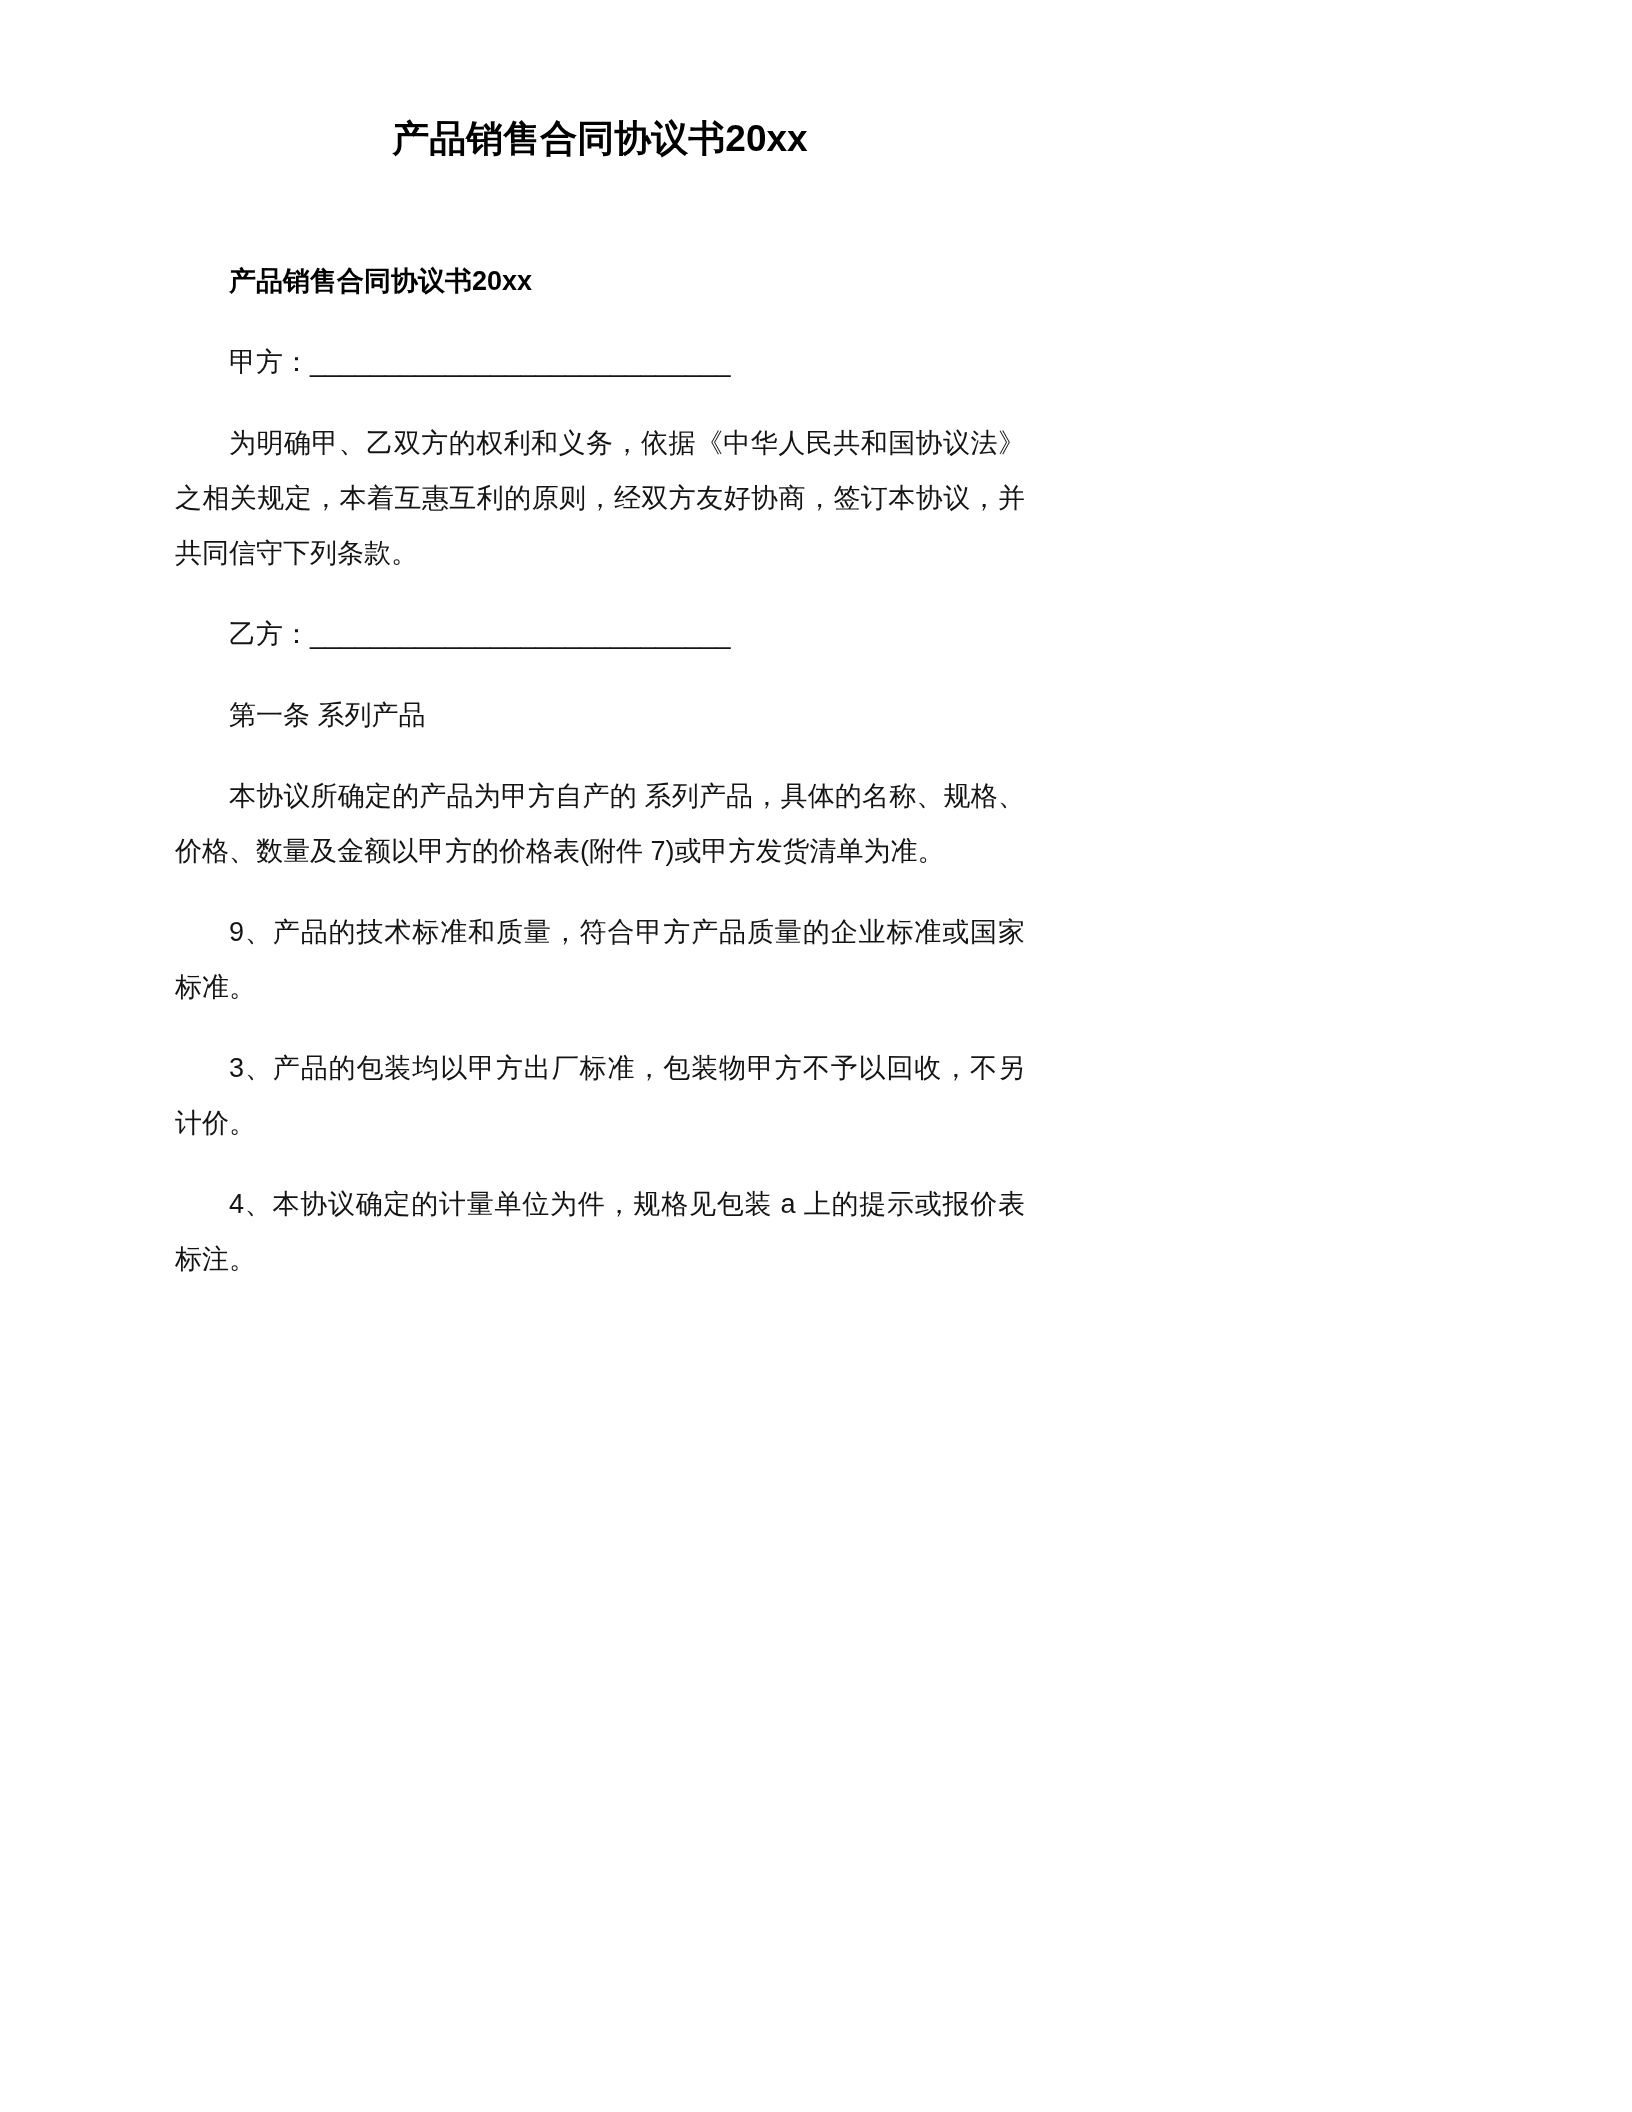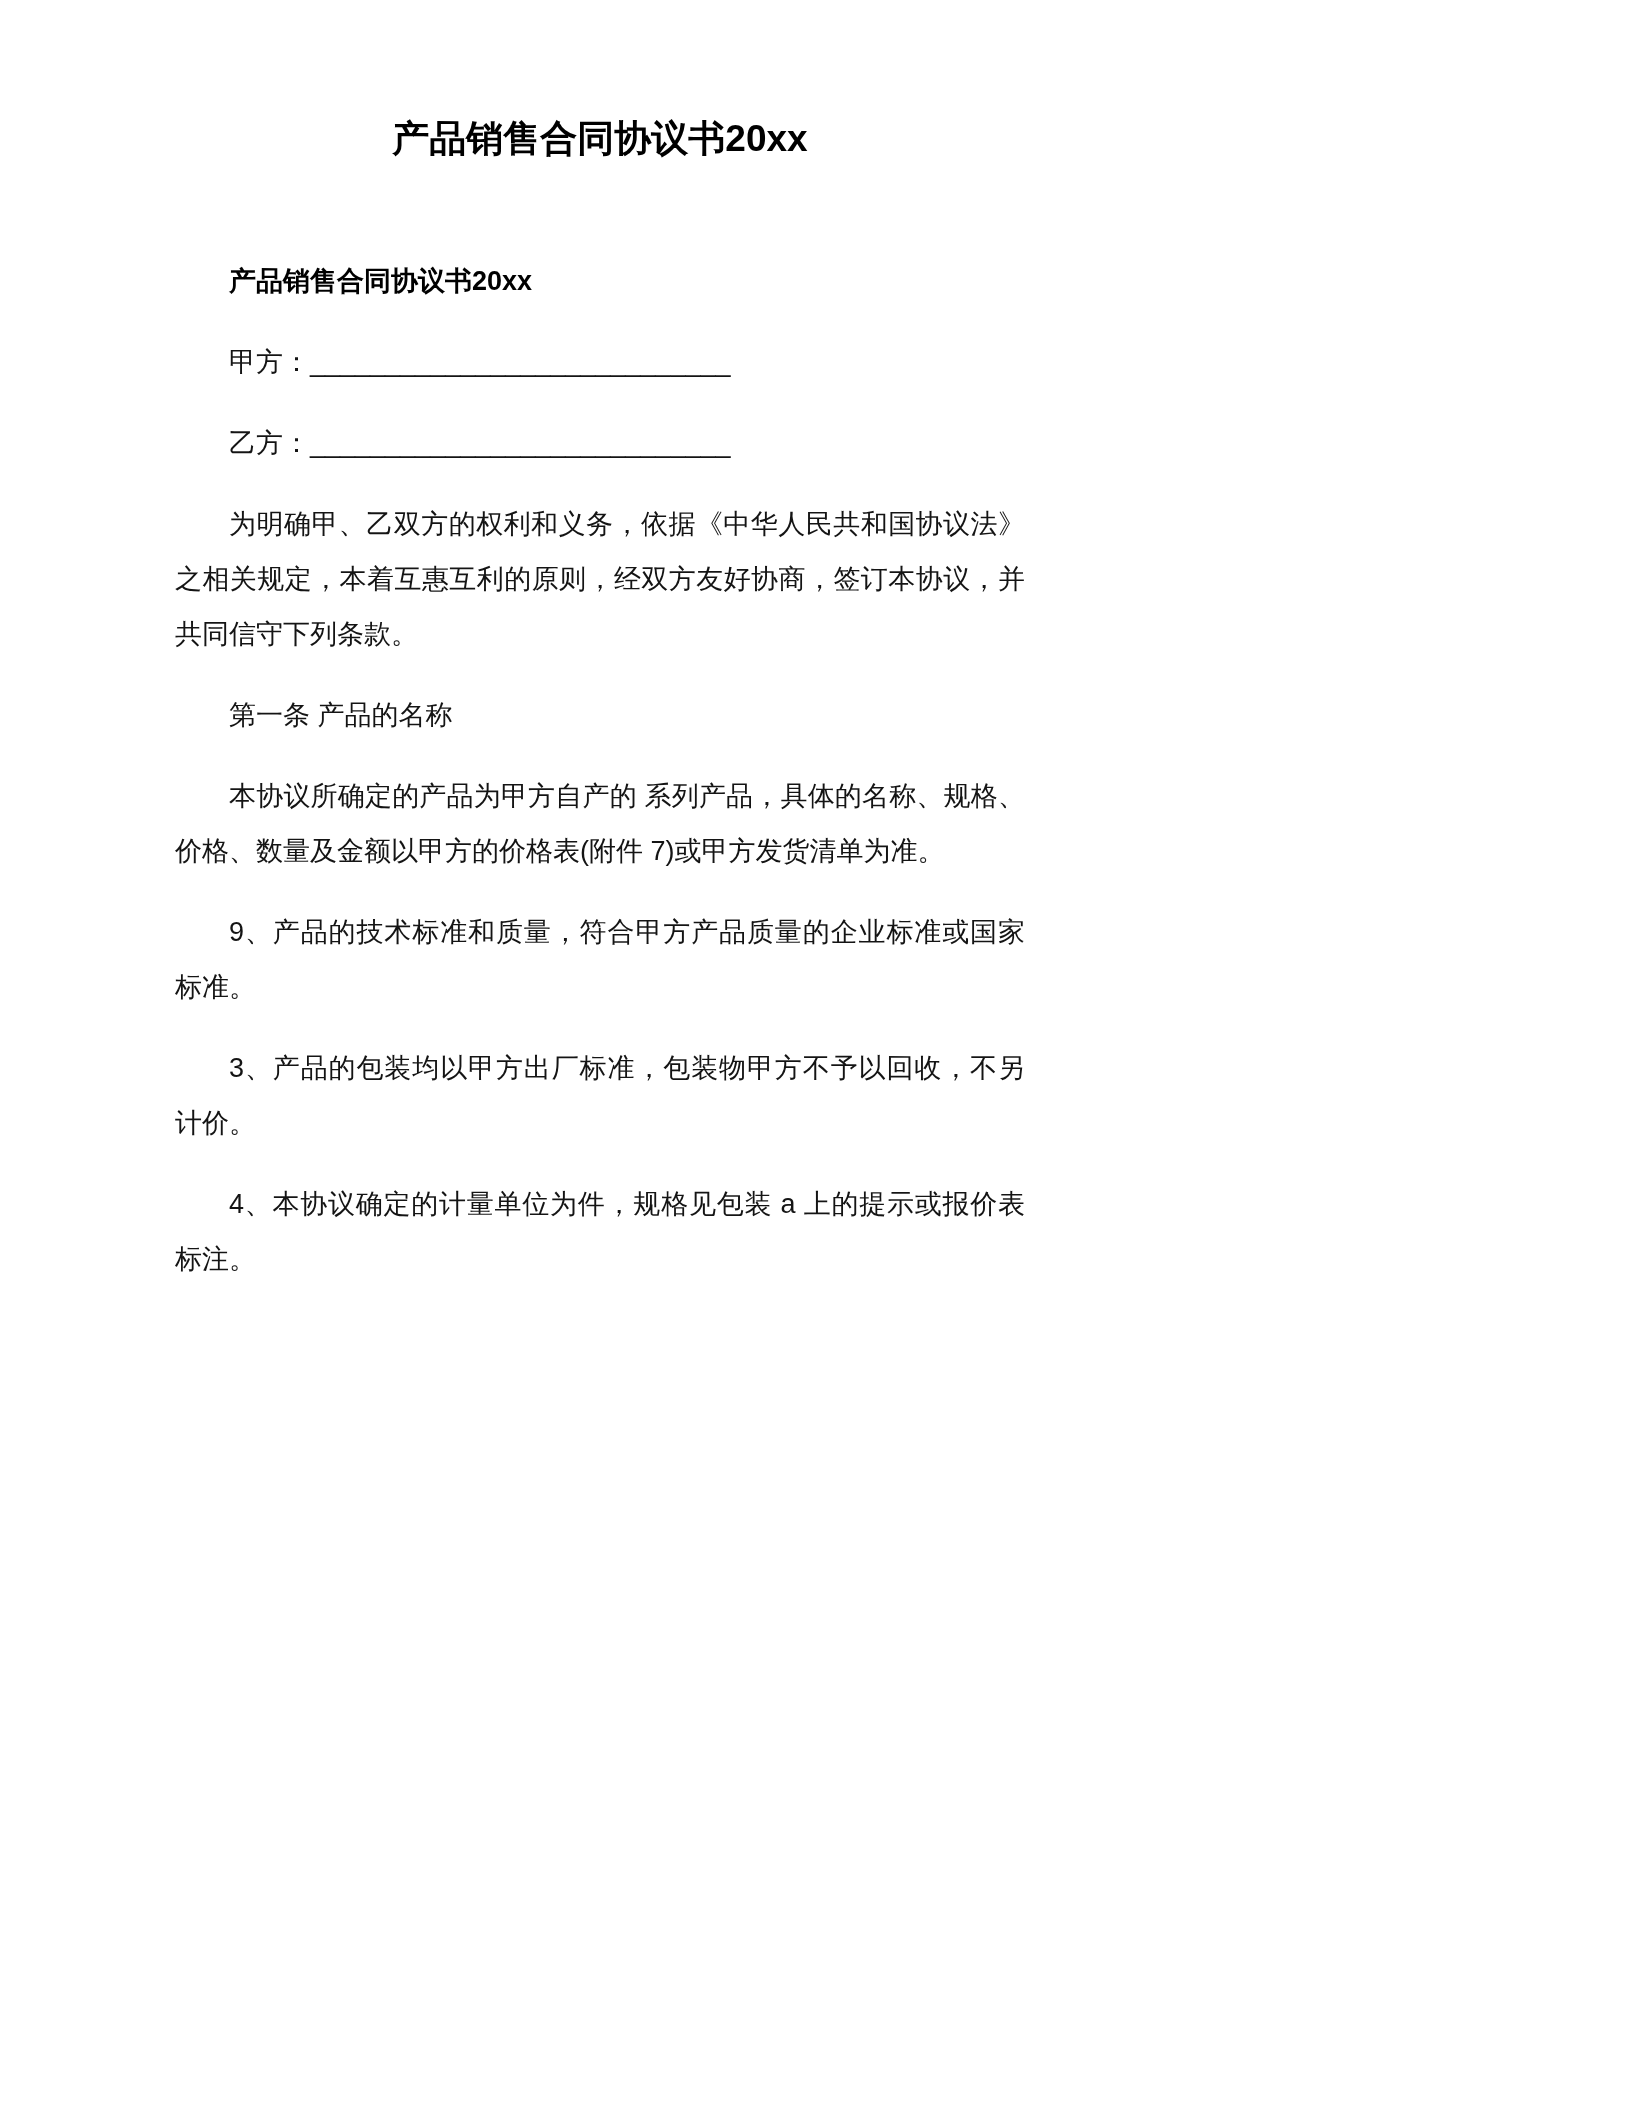--- a/index.html
+++ b/index.html
@@ -47,25 +47,25 @@
 
 <div class="page">
   <div class="content">
 
     <h1 class="doc-title">产品销售合同协议书20xx</h1>
 
     <p class="para bold">产品销售合同协议书20xx</p>
 
     <p class="para">甲方：____________________________</p>
 
+    <p class="para">为明确甲、乙双方的权利和义务，依据《中华人民共和国协议法》之相关规定，本着互惠互利的原则，经双方友好协商，签订本协议，并共同信守下列条款。</p>
+
     <p class="para">乙方：____________________________</p>
 
-    <p class="para">为明确甲、乙双方的权利和义务，依据《中华人民共和国协议法》之相关规定，本着互惠互利的原则，经双方友好协商，签订本协议，并共同信守下列条款。</p>
-
-    <p class="para">第一条 产品的名称</p>
+    <p class="para">第一条 系列产品</p>
 
 
     <p class="para">本协议所确定的产品为甲方自产的 系列产品，具体的名称、规格、价格、数量及金额以甲方的价格表(附件 7)或甲方发货清单为准。</p>
 
     <p class="para">9、产品的技术标准和质量，符合甲方产品质量的企业标准或国家标准。</p>
 
     <p class="para">3、产品的包装均以甲方出厂标准，包装物甲方不予以回收，不另计价。</p>
 
     <p class="para">4、本协议确定的计量单位为件，规格见包装 a 上的提示或报价表标注。</p>
 

